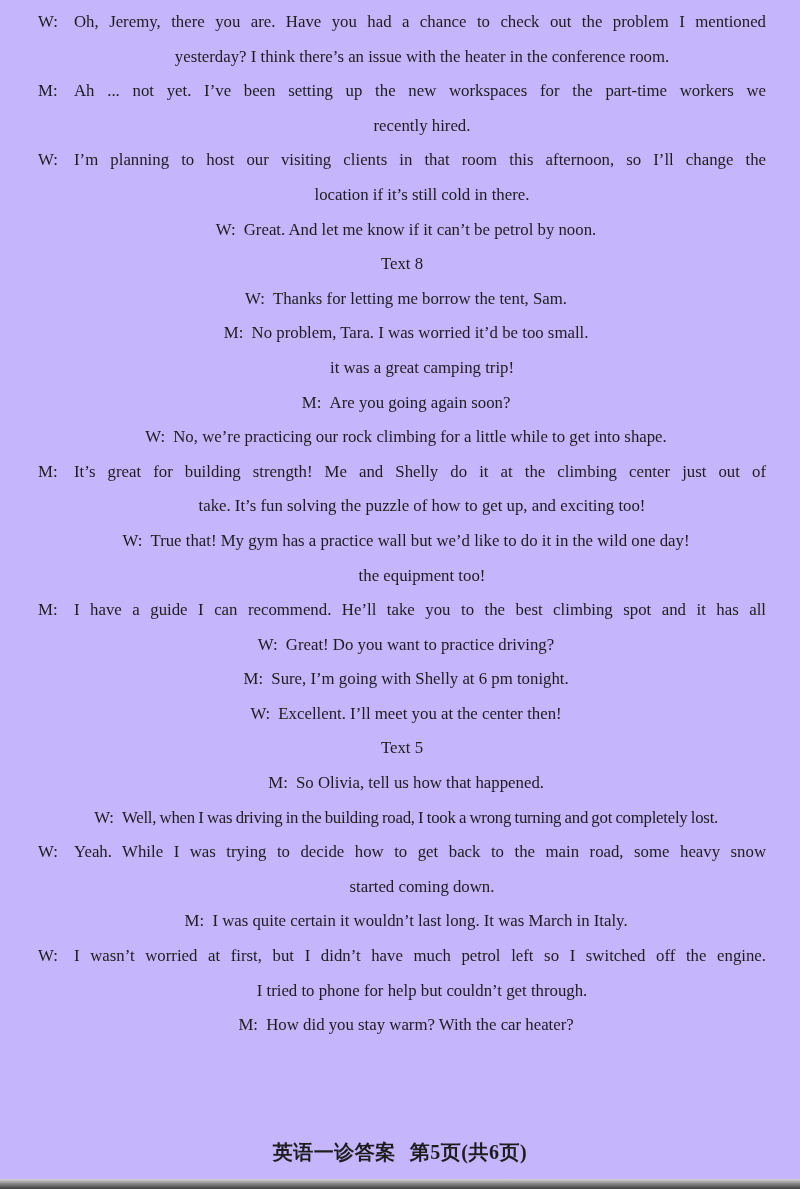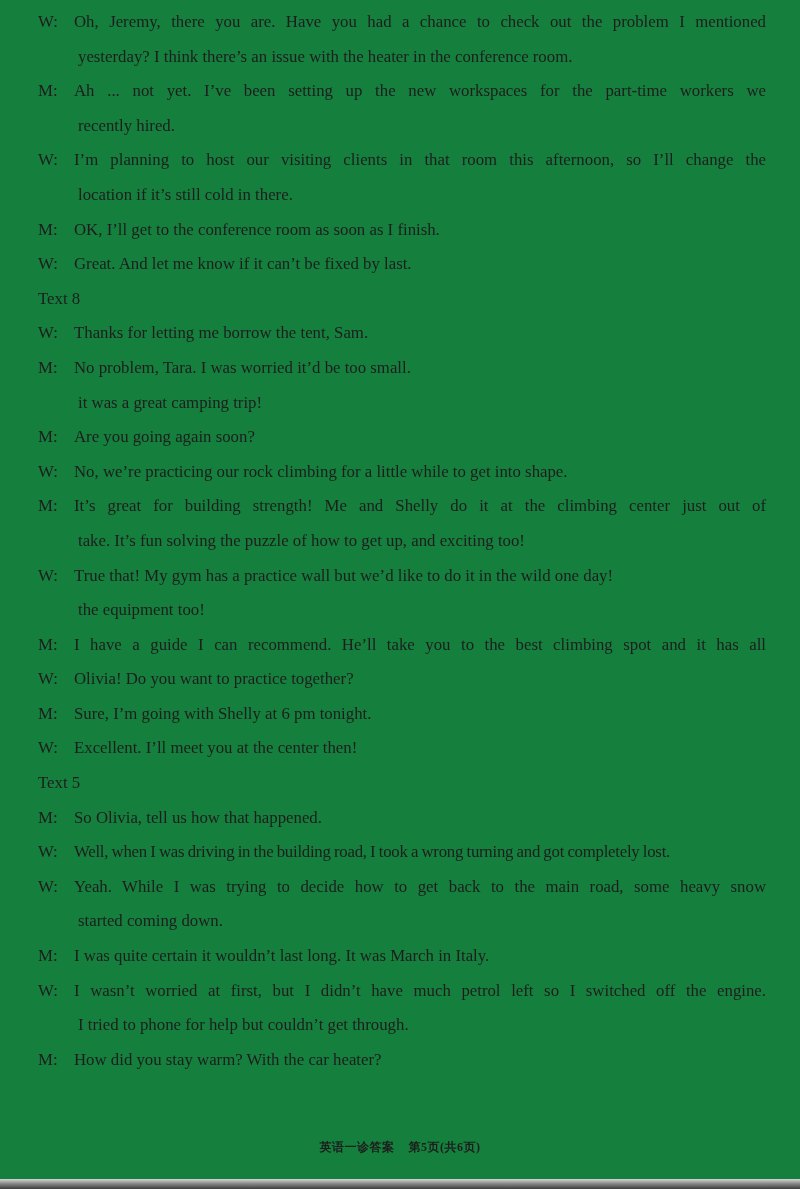--- a/index.html
+++ b/index.html
@@ -5,36 +5,36 @@
   html, body {
     margin: 0;
     padding: 0;
     background: #ececec;
   }
   .page {
     position: relative;
     width: 800px;
     height: 1189px;
     margin: 0 auto;
-    background: #15803d;
+    background: #c4b5fd;
     font-family: "Liberation Serif", "DejaVu Serif", serif;
     color: #1d1d1d;
     overflow: hidden;
   }
   .content {
     position: absolute;
     top: 5px;
     left: 38px;
     width: 728px;
     font-size: 16.8px;
   }
   .line {
     line-height: 34.6px;
     min-height: 34.6px;
-    text-align: left;
+    text-align: center;
   }
   .line.cont { padding-left: 40px; }
   .line.fill {
     text-align: justify;
     text-align-last: justify;
   }
   .line.tight {
     letter-spacing: -0.25px;
     word-spacing: -0.6px;
   }
@@ -42,21 +42,21 @@
     display: inline-block;
     width: 36px;
   }
   .footer {
     position: absolute;
     top: 1139px;
     left: 0;
     width: 100%;
     text-align: center;
     font-weight: bold;
-    font-size: 12px;
+    font-size: 20px;
     letter-spacing: 0.5px;
   }
   .footer .pageno { margin-left: 14px; }
   .scan-edge {
     position: absolute;
     left: 0;
     bottom: 0;
     width: 100%;
     height: 10px;
     background: linear-gradient(to bottom, #d6d6d6 0%, #8a8a8a 45%, #3c3c3c 100%);
@@ -66,34 +66,33 @@
 <body>
 
 <div class="page">
   <div class="content">
       <div class="line fill"><span class="speaker">W:</span><span>Oh, Jeremy, there you are. Have you had a chance to check out the problem I mentioned</span></div>
       <div class="line cont"><span>yesterday? I think there’s an issue with the heater in the conference room.</span></div>
       <div class="line fill"><span class="speaker">M:</span><span>Ah ... not yet. I’ve been setting up the new workspaces for the part-time workers we</span></div>
       <div class="line cont"><span>recently hired.</span></div>
       <div class="line fill"><span class="speaker">W:</span><span>I’m planning to host our visiting clients in that room this afternoon, so I’ll change the</span></div>
       <div class="line cont"><span>location if it’s still cold in there.</span></div>
-      <div class="line"><span class="speaker">M:</span><span>OK, I’ll get to the conference room as soon as I finish.</span></div>
-      <div class="line"><span class="speaker">W:</span><span>Great. And let me know if it can’t be fixed by last.</span></div>
+      <div class="line"><span class="speaker">W:</span><span>Great. And let me know if it can’t be petrol by noon.</span></div>
       <div class="line"><span>Text 8</span></div>
       <div class="line"><span class="speaker">W:</span><span>Thanks for letting me borrow the tent, Sam.</span></div>
       <div class="line"><span class="speaker">M:</span><span>No problem, Tara. I was worried it’d be too small.</span></div>
       <div class="line cont"><span>it was a great camping trip!</span></div>
       <div class="line"><span class="speaker">M:</span><span>Are you going again soon?</span></div>
       <div class="line"><span class="speaker">W:</span><span>No, we’re practicing our rock climbing for a little while to get into shape.</span></div>
       <div class="line fill"><span class="speaker">M:</span><span>It’s great for building strength! Me and Shelly do it at the climbing center just out of</span></div>
       <div class="line cont"><span>take. It’s fun solving the puzzle of how to get up, and exciting too!</span></div>
       <div class="line"><span class="speaker">W:</span><span>True that! My gym has a practice wall but we’d like to do it in the wild one day!</span></div>
       <div class="line cont"><span>the equipment too!</span></div>
       <div class="line fill"><span class="speaker">M:</span><span>I have a guide I can recommend. He’ll take you to the best climbing spot and it has all</span></div>
-      <div class="line"><span class="speaker">W:</span><span>Olivia! Do you want to practice together?</span></div>
+      <div class="line"><span class="speaker">W:</span><span>Great! Do you want to practice driving?</span></div>
       <div class="line"><span class="speaker">M:</span><span>Sure, I’m going with Shelly at 6 pm tonight.</span></div>
       <div class="line"><span class="speaker">W:</span><span>Excellent. I’ll meet you at the center then!</span></div>
       <div class="line"><span>Text 5</span></div>
       <div class="line"><span class="speaker">M:</span><span>So Olivia, tell us how that happened.</span></div>
       <div class="line tight"><span class="speaker">W:</span><span>Well, when I was driving in the building road, I took a wrong turning and got completely lost.</span></div>
       <div class="line fill"><span class="speaker">W:</span><span>Yeah. While I was trying to decide how to get back to the main road, some heavy snow</span></div>
       <div class="line cont"><span>started coming down.</span></div>
       <div class="line"><span class="speaker">M:</span><span>I was quite certain it wouldn’t last long. It was March in Italy.</span></div>
       <div class="line fill"><span class="speaker">W:</span><span>I wasn’t worried at first, but I didn’t have much petrol left so I switched off the engine.</span></div>
       <div class="line cont"><span>I tried to phone for help but couldn’t get through.</span></div>

